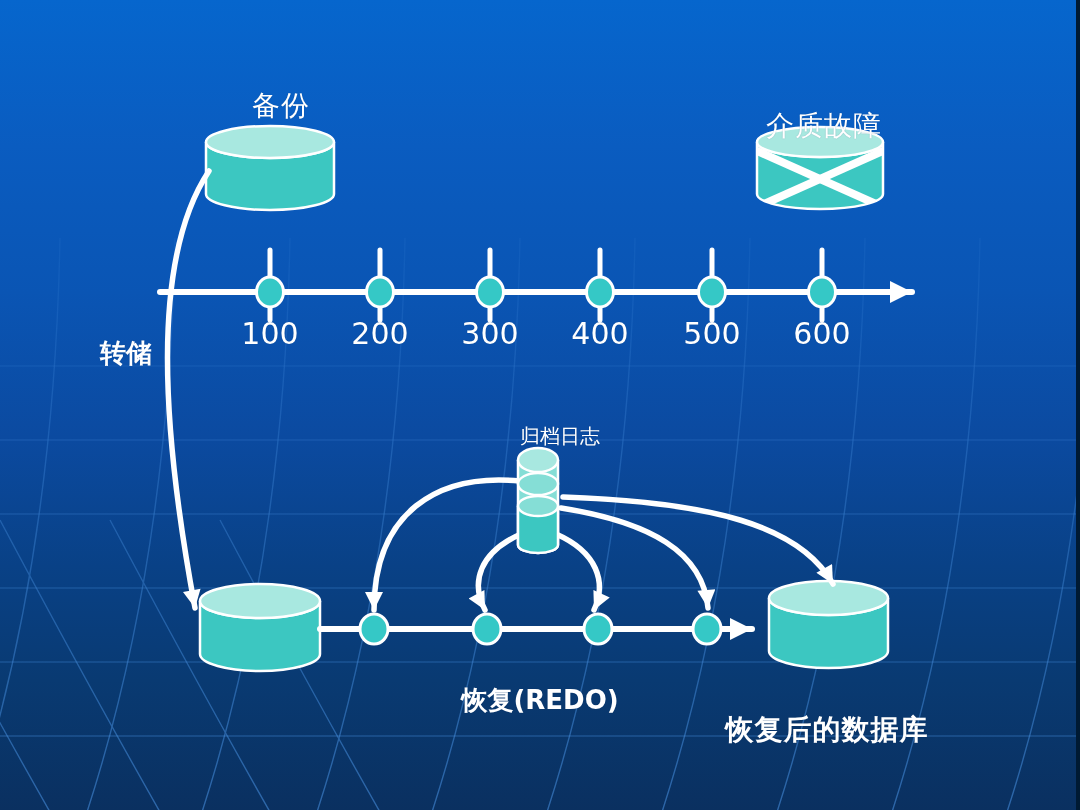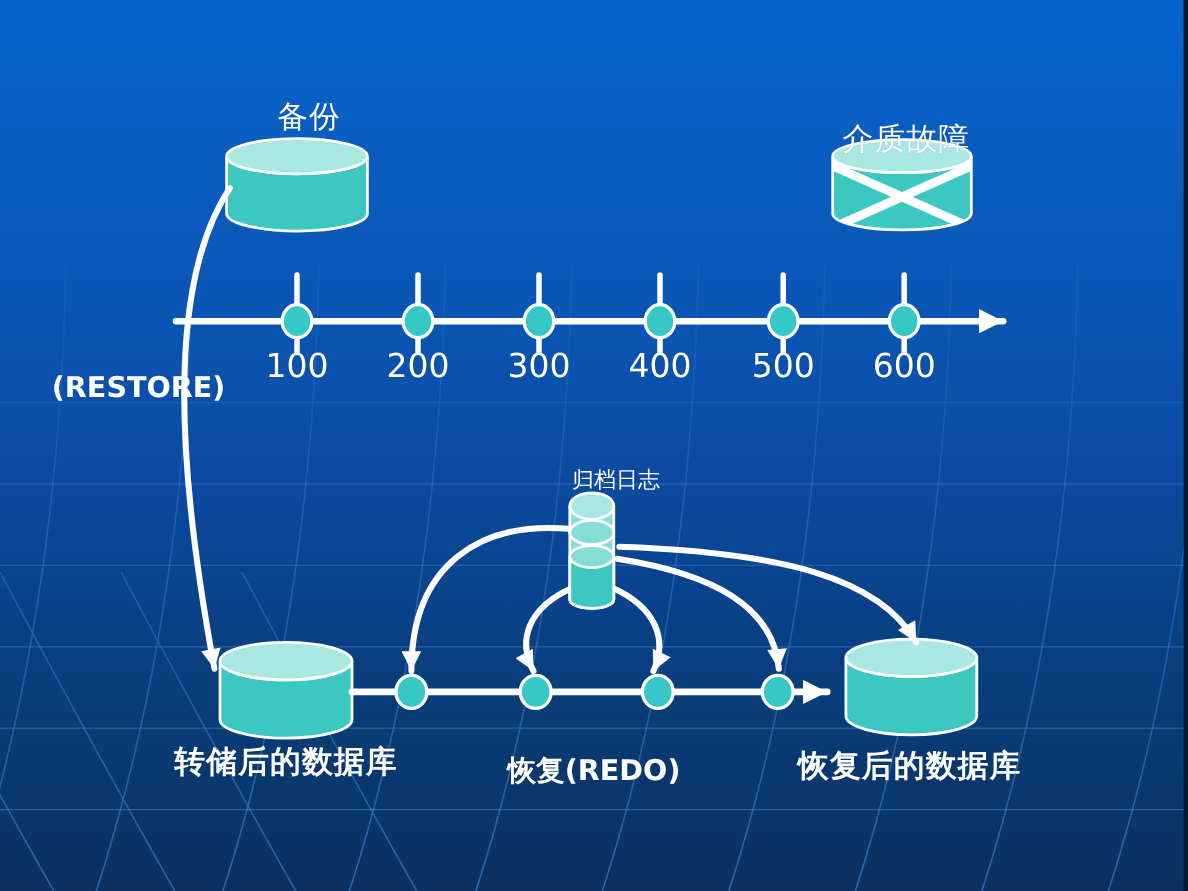--- a/index.html
+++ b/index.html
@@ -170,24 +170,23 @@
   <div class="lbl big" style="left:824px;top:91px;margin-top:16px;">介质故障</div>
 
   <div class="lbl tick-label" style="left:270px;top:316px;">100</div>
   <div class="lbl tick-label" style="left:380px;top:316px;">200</div>
   <div class="lbl tick-label" style="left:490px;top:316px;text-align:right;">300</div>
   <div class="lbl tick-label" style="left:600px;top:316px;">400</div>
   <div class="lbl tick-label" style="left:712px;top:316px;">500</div>
   <div class="lbl tick-label" style="left:822px;top:316px;">600</div>
 
   <div class="lbl mid two-line" style="left:126px;top:338px;">
-    <div>(RESTORE)</div>
+    <div>转储</div>
   </div>
 
   <div class="lbl small" style="left:540px;top:423px;margin-left:20px;">归档日志</div>
 
   <div class="lbl mid" style="left:540px;top:648px;margin-top:35px;">恢复(REDO)</div>
 
-  <div class="lbl big bold" style="left:260px;top:674px;">转储后的数据库</div>
 
-  <div class="lbl big bold" style="left:827px;top:677px;">恢复后的数据库</div>
+  <div class="lbl big bold" style="left:827px;top:711px;">恢复后的数据库</div>
 
 </div>
 
 </body></html>

